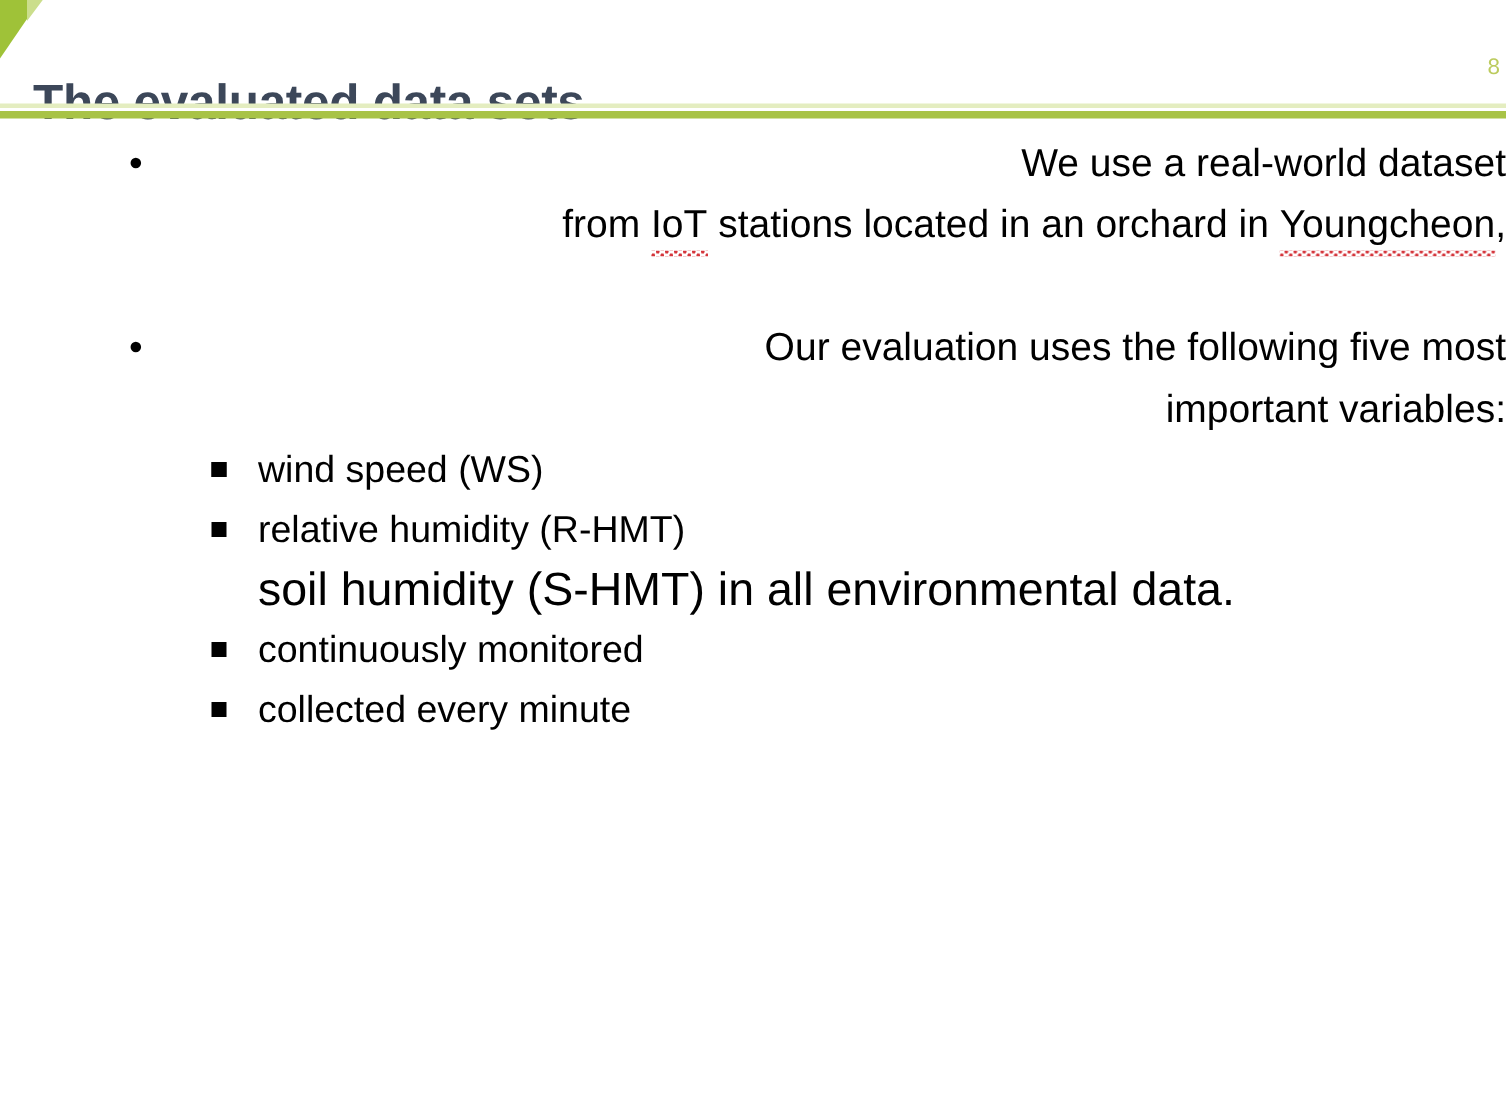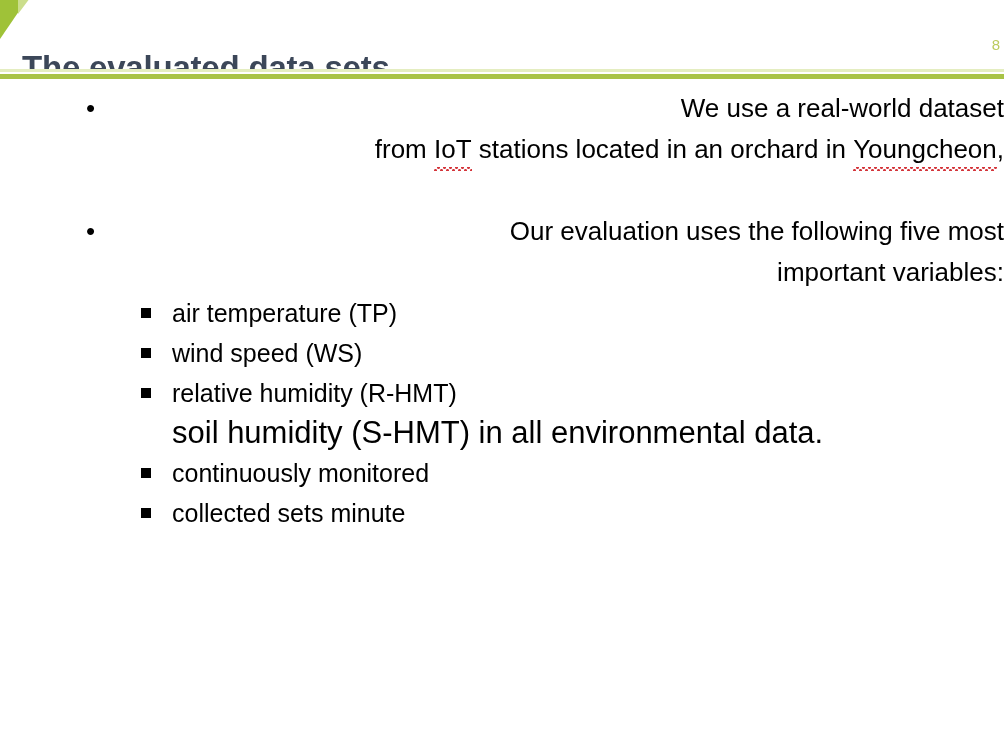--- a/index.html
+++ b/index.html
@@ -208,21 +208,20 @@
     <div class="spacer"></div>
 
     <div class="blk lvl1">
       <span class="dot">•</span>
       <span class="txt">Our evaluation uses the following five most
 important variables:</span>
     </div>
 
     <div class="blk lvl2">
       <span class="sq"></span>
-      <span class="txt">air temperature (TP)</span>
     </div>
 
 
     <div class="blk lvl2">
       <span class="sq"></span>
       <span class="txt">wind speed (WS)</span>
     </div>
 
     <div class="blk lvl2">
       <span class="sq"></span>
@@ -233,17 +232,17 @@
       <span class="txt">soil humidity (S-HMT) in all environmental data.</span>
     </div>
 
     <div class="blk lvl2">
       <span class="sq"></span>
       <span class="txt">continuously monitored</span>
     </div>
 
     <div class="blk lvl2">
       <span class="sq"></span>
-      <span class="txt">collected sets minute</span>
+      <span class="txt">collected every minute</span>
     </div>
 
   </div>
 </div>
 
 </body></html>

